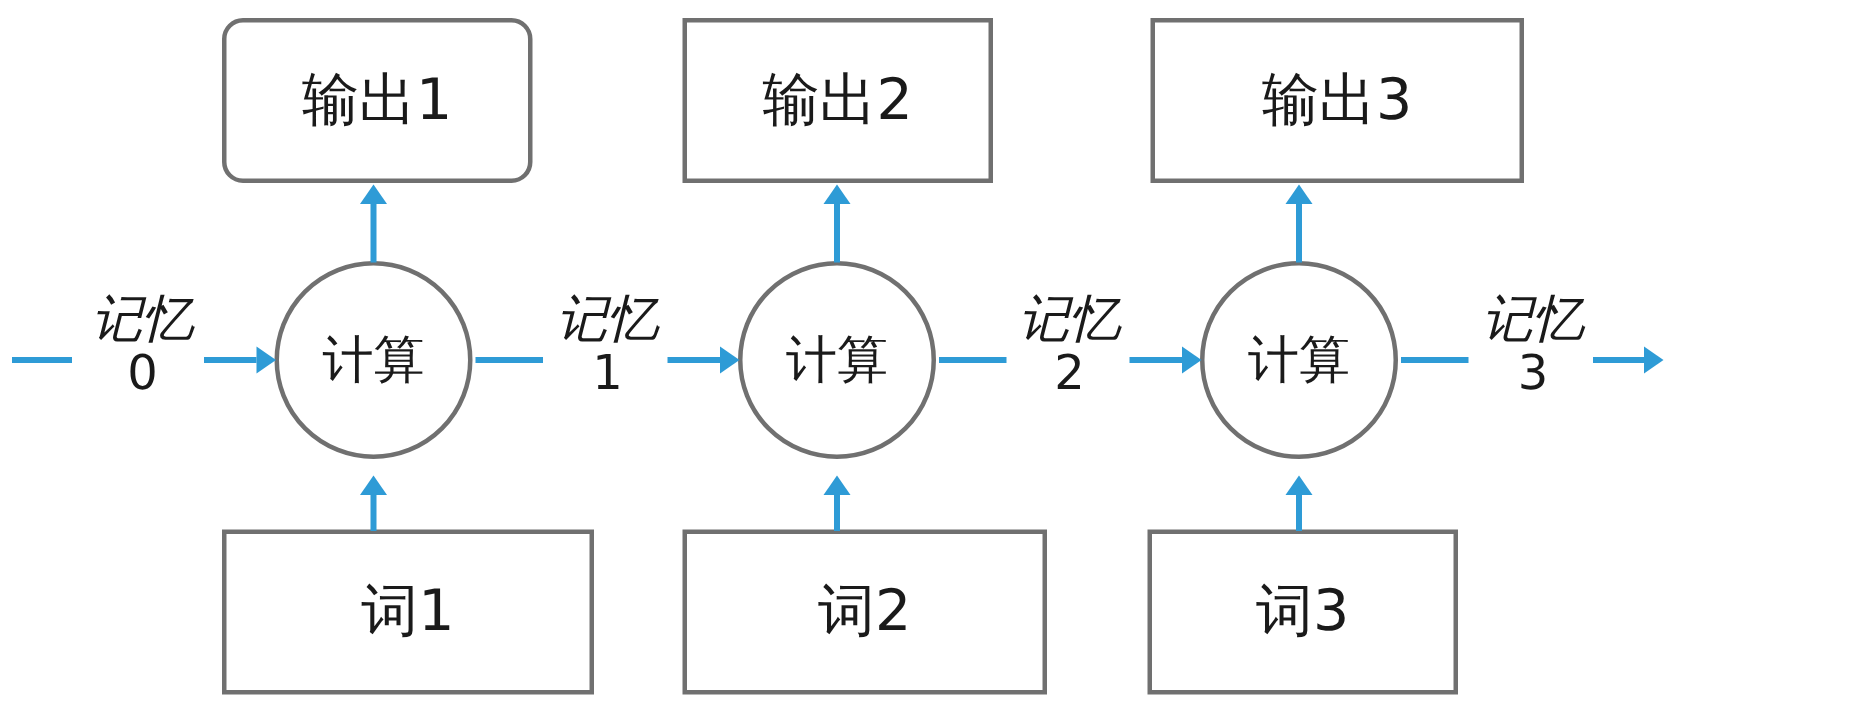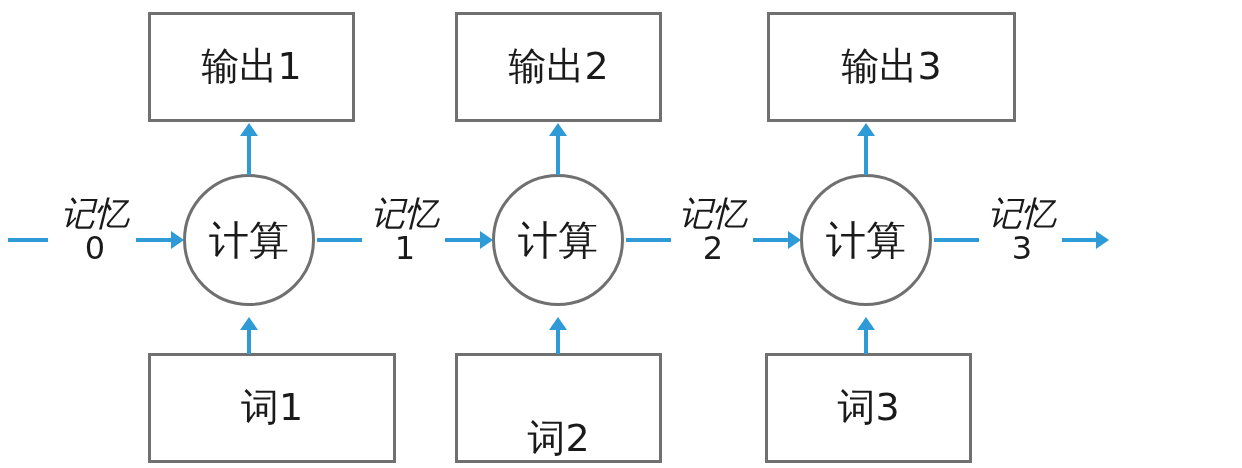--- a/index.html
+++ b/index.html
@@ -38,21 +38,21 @@
     box-sizing: border-box;
     border: 3px solid #707070;
     border-radius: 50%;
     background: #ffffff;
     display: flex;
     align-items: center;
     justify-content: center;
     text-align: center;
   }
   .circle-node .node-label {
-    font-size: 40px;
+    font-size: 34px;
     color: #1a1a1a;
     line-height: 1.12;
     white-space: nowrap;
   }
   .circle-node.two-line .node-label {
     font-size: 30px;
     line-height: 1.05;
   }
   .edge-h {
     position: absolute;
@@ -96,34 +96,34 @@
     display: block;
     font-size: 32px;
     line-height: 1.15;
   }
 </style>
 </head>
 <body>
 
 <div id="canvas">
 
-  <div class="rect-node" style="left:148px; top:12px; width:207px; height:110px;">
+  <div class="rect-node" style="left:148px; top:12px; width:207px; height:110px;border-radius:14px;">
     <span class="node-label">输出1</span>
   </div>
   <div class="rect-node" style="left:455px; top:12px; width:207px; height:110px;align-items:center;">
     <span class="node-label">输出2</span>
   </div>
   <div class="rect-node" style="left:767px; top:12px; width:249px; height:110px;">
     <span class="node-label">输出3</span>
   </div>
 
   <div class="rect-node" style="left:148px; top:353px; width:248px; height:110px;">
     <span class="node-label">词1</span>
   </div>
-  <div class="rect-node" style="left:455px; top:353px; width:207px; height:110px;align-items:flex-end;">
+  <div class="rect-node" style="left:455px; top:353px; width:243px; height:110px;">
     <span class="node-label">词2</span>
   </div>
   <div class="rect-node" style="left:765px; top:353px; width:207px; height:110px;">
     <span class="node-label">词3</span>
   </div>
 
   <div class="circle-node" style="left:183px; top:174px; width:132px; height:132px;">
     <span class="node-label">计算</span>
   </div>
   <div class="circle-node" style="left:492px; top:174px; width:132px; height:132px;">

